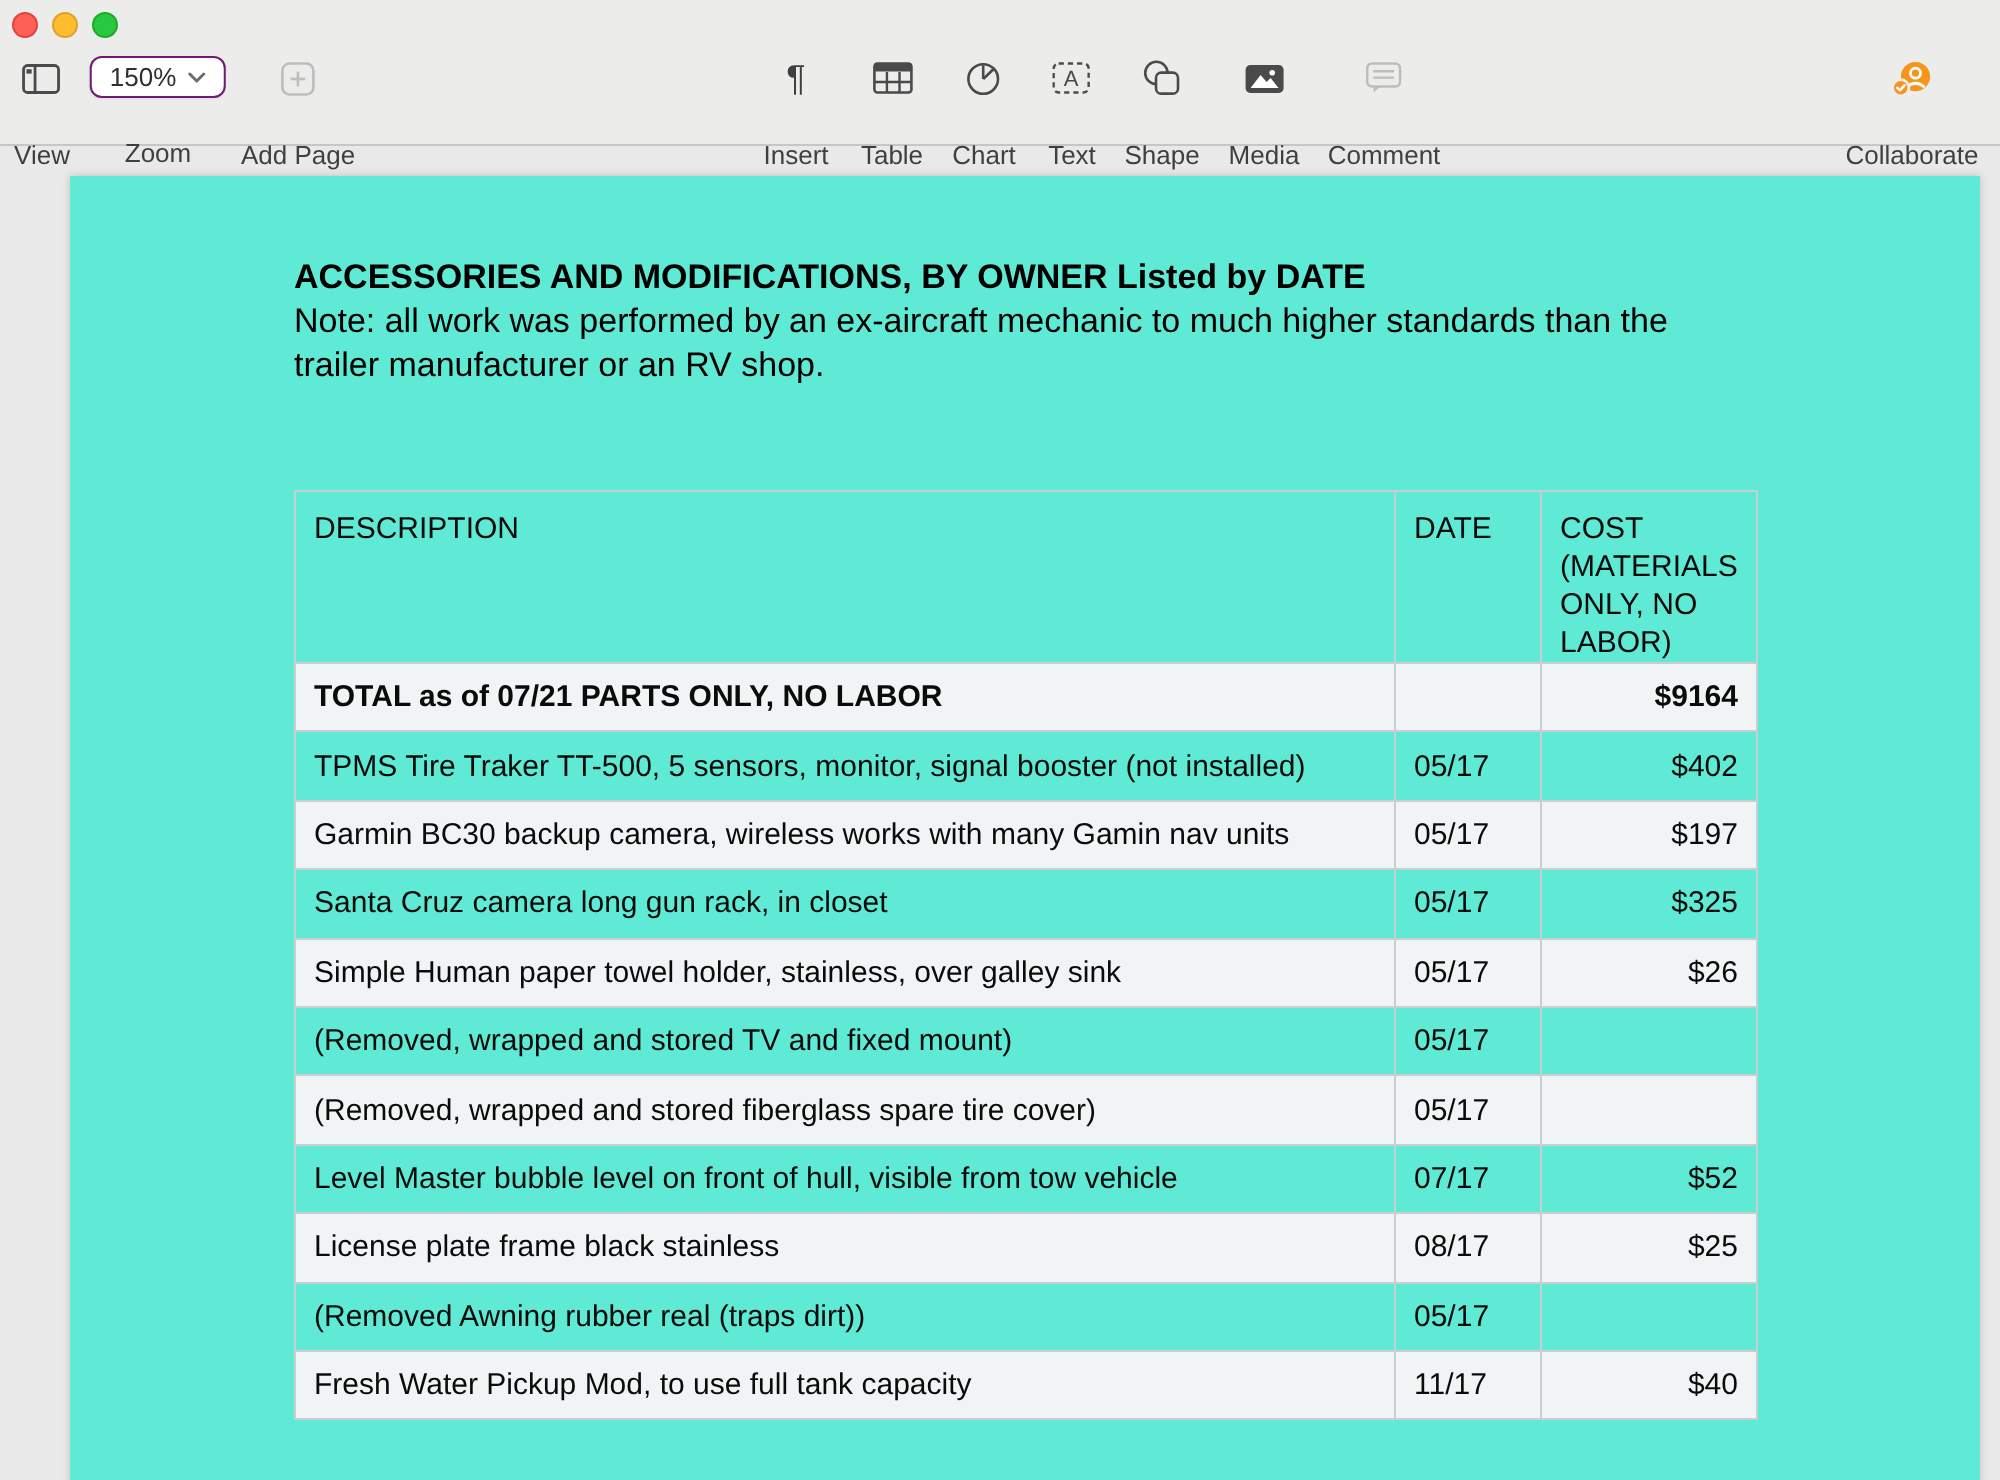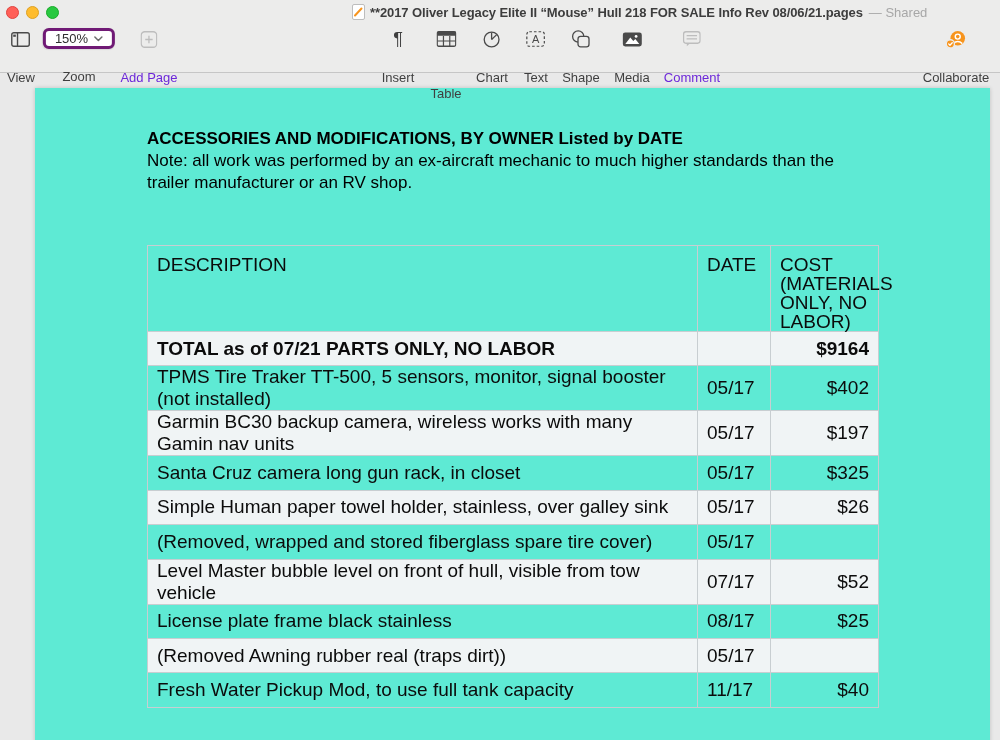--- a/index.html
+++ b/index.html
@@ -22,38 +22,38 @@
 
   .title-row { position:absolute; top:4px; left:352px; display:flex; align-items:center; white-space:nowrap; }
   .proxy-icon { width:13px; height:16px; margin-right:5px; }
   .win-title { font-size:13px; font-weight:bold; color:#3d3d3d; letter-spacing:-0.1px; }
   .win-shared { font-size:13px; color:#a7a7a7; margin-left:6px; }
 
   .tb-item { position:absolute; top:28px; transform:translateX(-50%);
              display:flex; flex-direction:column; align-items:center; cursor:default; }
   .tb-icon { height:22px; display:flex; align-items:center; justify-content:center; }
   .tb-label { margin-top:20px; font-size:13px; color:#3f3f3f; white-space:nowrap; }
-  .tb-item.disabled .tb-label { color:#6d28d9; }
+  .tb-item.disabled .tb-label { color:#404040; }
   .pilcrow { font-size:18px; color:#3f3f3f; line-height:20px; }
   .zoom-pill { display:flex; align-items:center; gap:6px; background:#ffffff;
-               border:3px solid #701a75; border-radius:6px; height:21px; padding:0 9px;
+               border:1px solid #701a75; border-radius:6px; height:21px; padding:0 9px;
                font-size:13px; color:#2f2f2f; box-shadow:0 0.5px 1px rgba(0,0,0,0.08); }
 
   
   .content { position:absolute; top:73px; left:0; width:1000px; height:667px; background:#e9e9e9; }
   .page { position:absolute; top:15px; left:35px; width:955px; height:667px; background:#5eead4;
           box-shadow:0 0 4px rgba(0,0,0,0.18); }
 
   .doc-text { position:absolute; left:112px; top:40px; width:712px;
               font-size:17px; line-height:22px; color:#000; }
   .doc-heading { font-weight:bold; }
 
   .acc-table { position:absolute; left:112px; top:157px; width:731px;
                border-collapse:collapse; table-layout:fixed;
-               font-size:19px; color:#0b0b0b; }
+               font-size:15px; color:#0b0b0b; }
   .acc-table th, .acc-table td { border:1px solid #c8ced1; padding:0 9px; }
   .acc-table thead th { height:85px; vertical-align:top; padding-top:9px;
                         font-weight:normal; text-align:left; line-height:19px; }
   .acc-table tbody td { height:34.4px; vertical-align:middle;margin-top:36px; }
   .col-desc { width:550px; } .col-date { width:73px; } .col-cost { width:108px; }
   .acc-table td.cost { text-align:right; }
   .acc-table tbody tr:nth-child(odd) td { background:#f0f4f5; }
   .acc-table tr.total td { font-weight:bold; }
 </style>
 </head>
@@ -62,28 +62,20 @@
 <div class="window">
 
   <div class="chrome">
 
     <div class="traffic">
       <div class="tl red"></div>
       <div class="tl yellow"></div>
       <div class="tl green"></div>
     </div>
 
-    <div class="title-row">
-      <svg class="proxy-icon" viewBox="0 0 13 16">
-        <rect x="0.5" y="0.5" width="12" height="15" rx="1.5" fill="#ffffff" stroke="#bdbdbd"></rect>
-        <line x1="3" y1="11.5" x2="9.5" y2="4.5" stroke="#F7941D" stroke-width="2" stroke-linecap="round"></line>
-      </svg>
-      <span class="win-title">**2017 Oliver Legacy Elite II “Mouse” Hull 218 FOR SALE Info Rev 08/06/21.pages</span>
-      <span class="win-shared">— Shared</span>
-    </div>
 
     <div class="tb-item" style="left:21px;">
       <div class="tb-icon">
         <svg width="19" height="15" viewBox="0 0 19 15">
           <rect x="0.75" y="0.75" width="17.5" height="13.5" rx="2" fill="none" stroke="#4a4a4a" stroke-width="1.4"></rect>
           <line x1="6.5" y1="1" x2="6.5" y2="14" stroke="#4a4a4a" stroke-width="1.4"></line>
           <rect x="2.2" y="2.6" width="2.6" height="2.2" fill="#4a4a4a"></rect>
         </svg>
       </div>
       <div class="tb-label">View</div>
@@ -110,21 +102,21 @@
       <div class="tb-label">Add Page</div>
     </div>
 
     <div class="tb-item" style="left:398px;">
       <div class="tb-icon">
           <span class="pilcrow">¶</span>
         </div>
       <div class="tb-label">Insert</div>
     </div>
 
-    <div class="tb-item" style="left:446px;gap:16px;">
+    <div class="tb-item" style="left:446px;">
       <div class="tb-icon">
         <svg width="20" height="16" viewBox="0 0 20 16">
           <rect x="0.75" y="0.75" width="18.5" height="14.5" rx="1.5" fill="none" stroke="#4a4a4a" stroke-width="1.3"></rect>
           <rect x="0.75" y="0.75" width="18.5" height="4" fill="#4a4a4a"></rect>
           <line x1="7" y1="5" x2="7" y2="15" stroke="#4a4a4a" stroke-width="1.2"></line>
           <line x1="13.3" y1="5" x2="13.3" y2="15" stroke="#4a4a4a" stroke-width="1.2"></line>
           <line x1="1" y1="10" x2="19" y2="10" stroke="#4a4a4a" stroke-width="1.2"></line>
         </svg>
       </div>
       <div class="tb-label">Table</div>
@@ -239,20 +231,25 @@
             <td>Santa Cruz camera long gun rack, in closet</td>
             <td>05/17</td>
             <td class="cost">$325</td>
           </tr>
           <tr>
             <td>Simple Human paper towel holder, stainless, over galley sink</td>
             <td>05/17</td>
             <td class="cost">$26</td>
           </tr>
           <tr>
+            <td>(Removed, wrapped and stored TV and fixed mount)</td>
+            <td>05/17</td>
+            <td class="cost"></td>
+          </tr>
+          <tr>
             <td>(Removed, wrapped and stored fiberglass spare tire cover)</td>
             <td>05/17</td>
             <td class="cost"></td>
           </tr>
           <tr>
             <td>Level Master bubble level on front of hull, visible from tow vehicle</td>
             <td>07/17</td>
             <td class="cost">$52</td>
           </tr>
           <tr>

